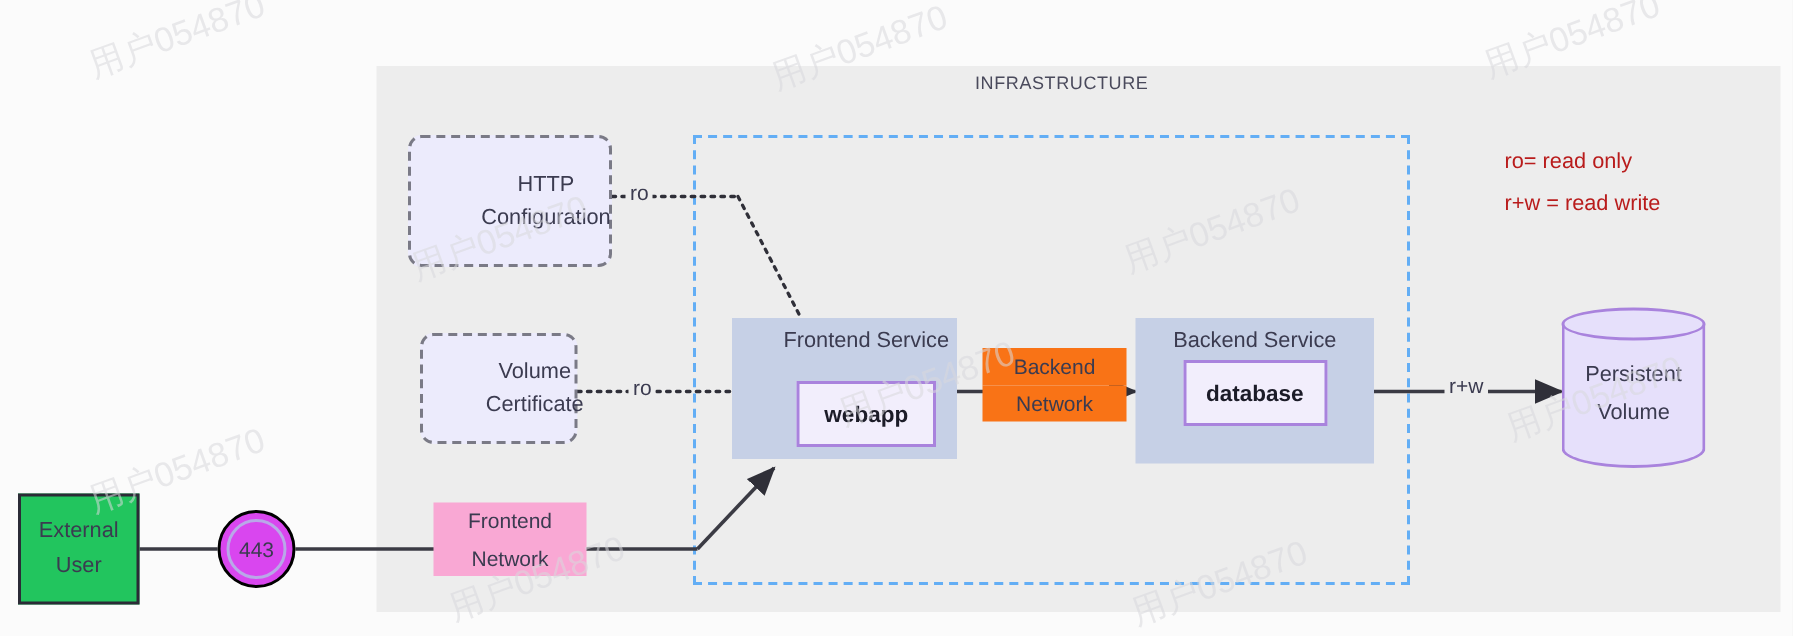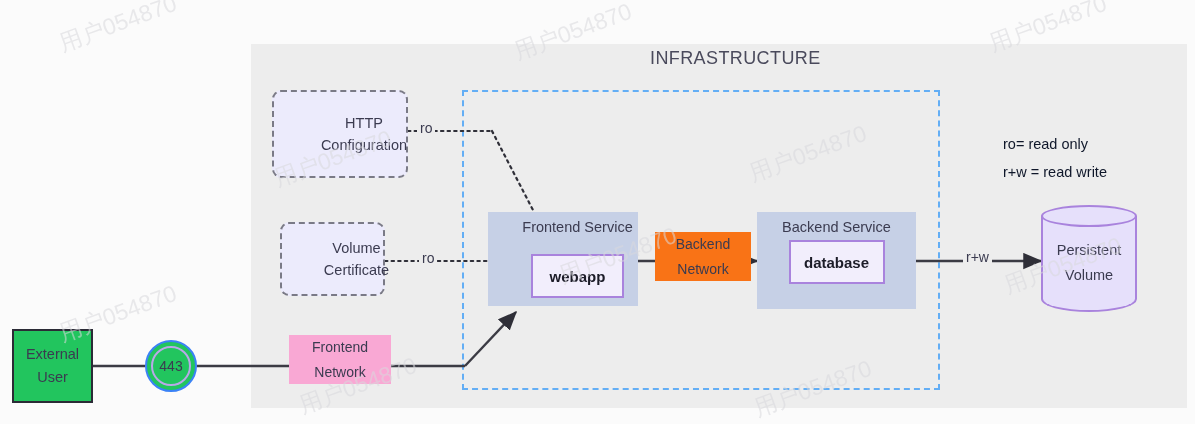--- a/index.html
+++ b/index.html
@@ -36,21 +36,21 @@
   #infra-panel {
     position: absolute;
     left: 251px; top: 44px;
     width: 936px; height: 364px;
     background: #ededed;
     z-index: 1;
   }
   #infra-title {
     position: absolute;
     left: 650px; top: 48px;
-    font-size: 18px;
+    font-size: 12px;
     letter-spacing: .4px;
     color: #4a4a5c;
     z-index: 5;
     white-space: nowrap;
   }
 
   
   #net-boundary {
     position: absolute;
     left: 462px; top: 90px;
@@ -167,23 +167,23 @@
     line-height: 1.6;
     color: #3b3b50;
   }
 
   
   #port-circle {
     position: absolute;
     left: 145px; top: 340px;
     width: 52px; height: 52px;
     box-sizing: border-box;
-    border: 2px solid #3b82f6;
+    border: 2px solid #000000;
     border-radius: 50%;
-    background: #22c55e;
+    background: #d946ef;
     z-index: 7;
   }
   #port-circle-inner {
     position: absolute;
     left: 4px; top: 4px;
     width: 40px; height: 40px;
     box-sizing: border-box;
     border: 2px solid #b9a8e8;
     border-radius: 50%;
     display: flex;
@@ -193,23 +193,22 @@
     color: #3b3b50;
   }
 
   
   #legend {
     position: absolute;
     left: 1003px; top: 94px;
     z-index: 8;
     font-size: 14.5px;
     line-height: 1.95;
-    color: #0f172a;
-    white-space: nowrap;
-    margin-top: 36px;
+    color: #b91c1c;
+    white-space: nowrap;
   }
 
   
   #wires {
     position: absolute;
     left: 0; top: 0;
     width: 1195px; height: 424px;
     z-index: 5;
     pointer-events: none;
   }

